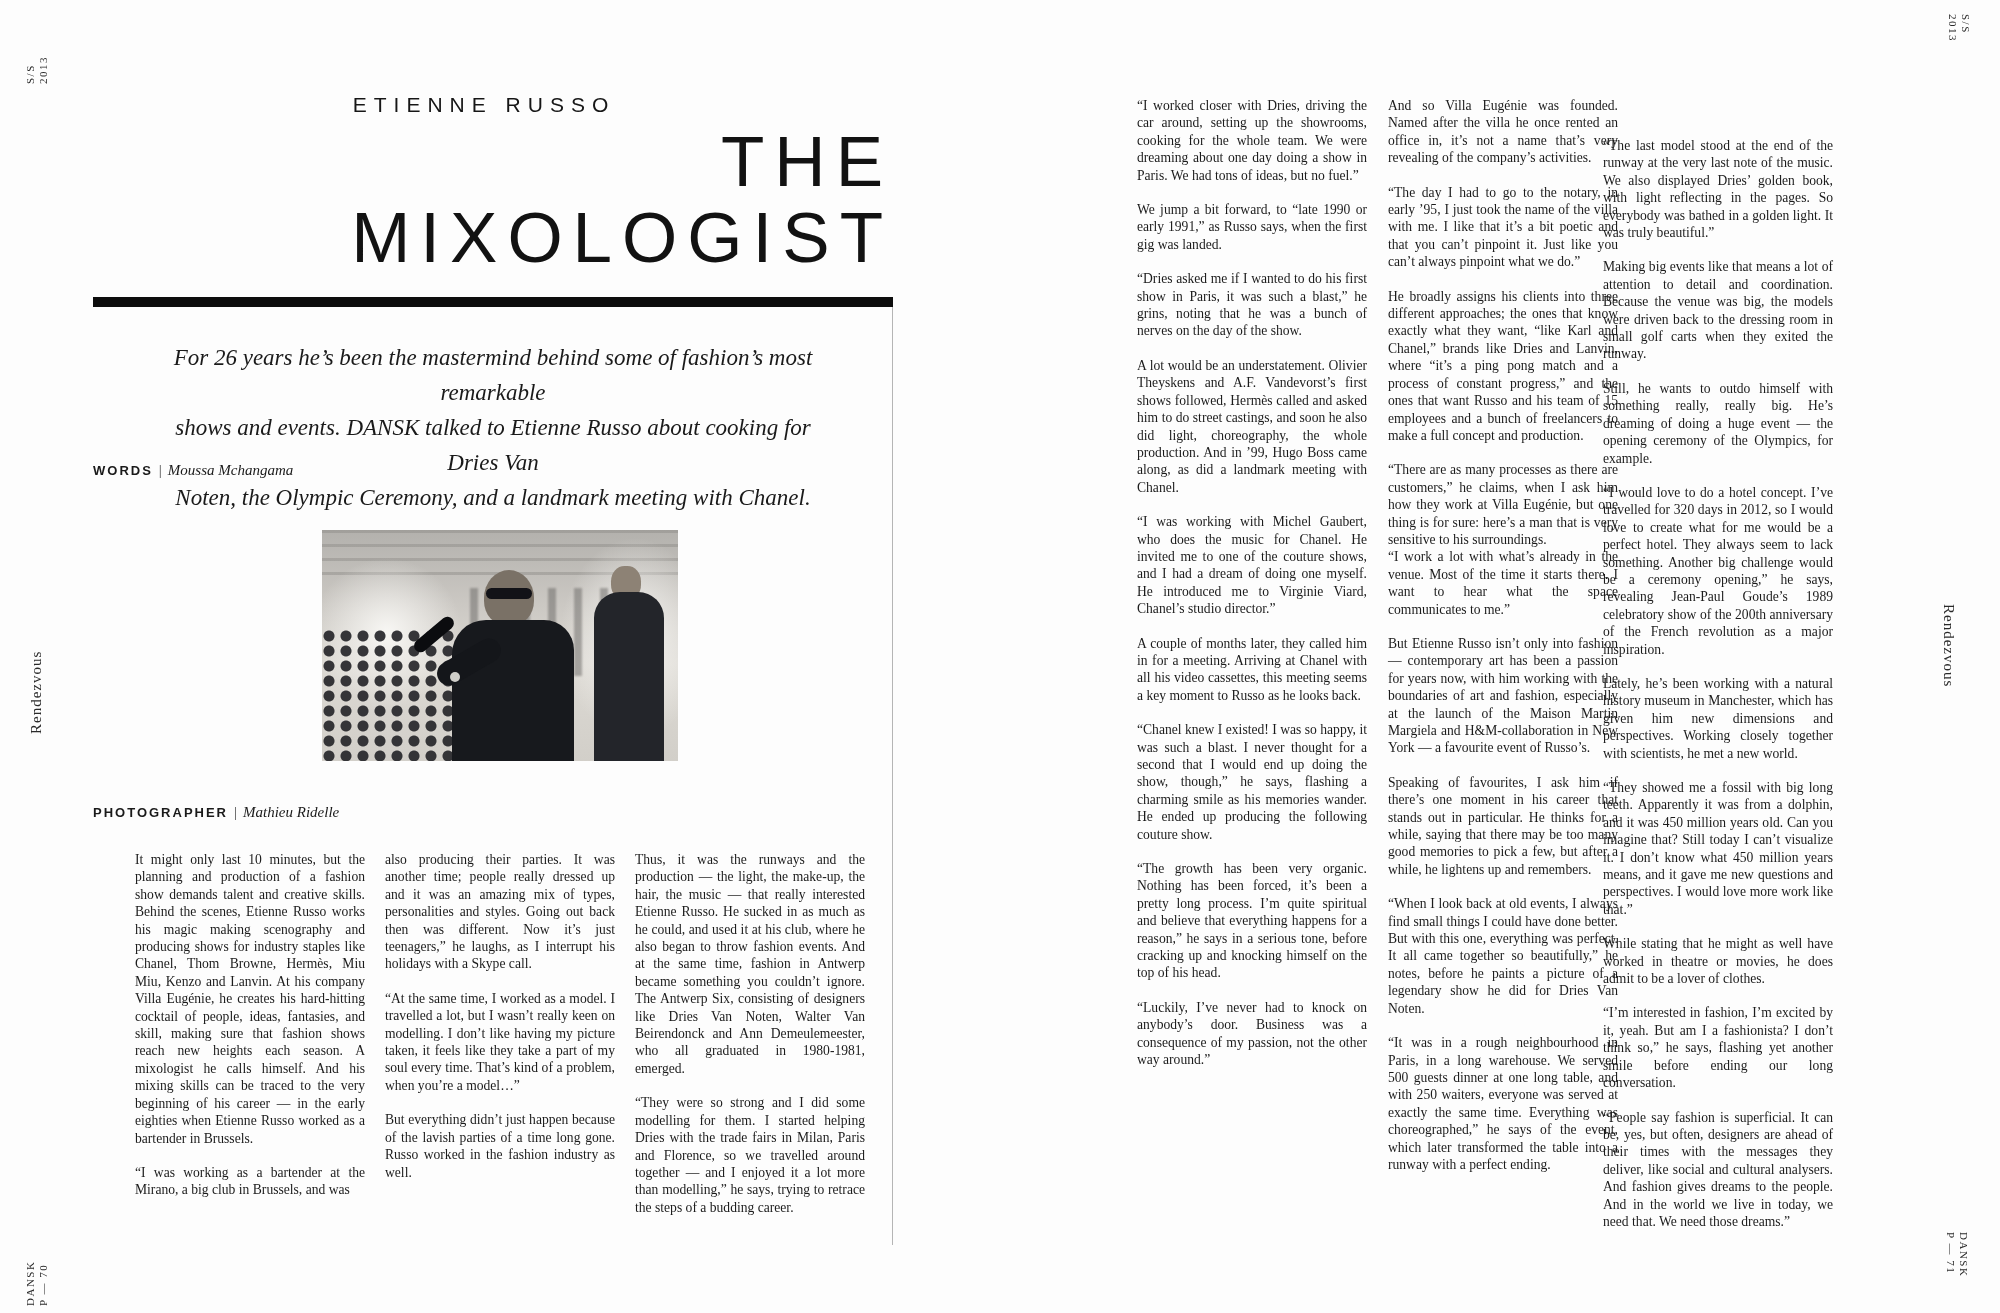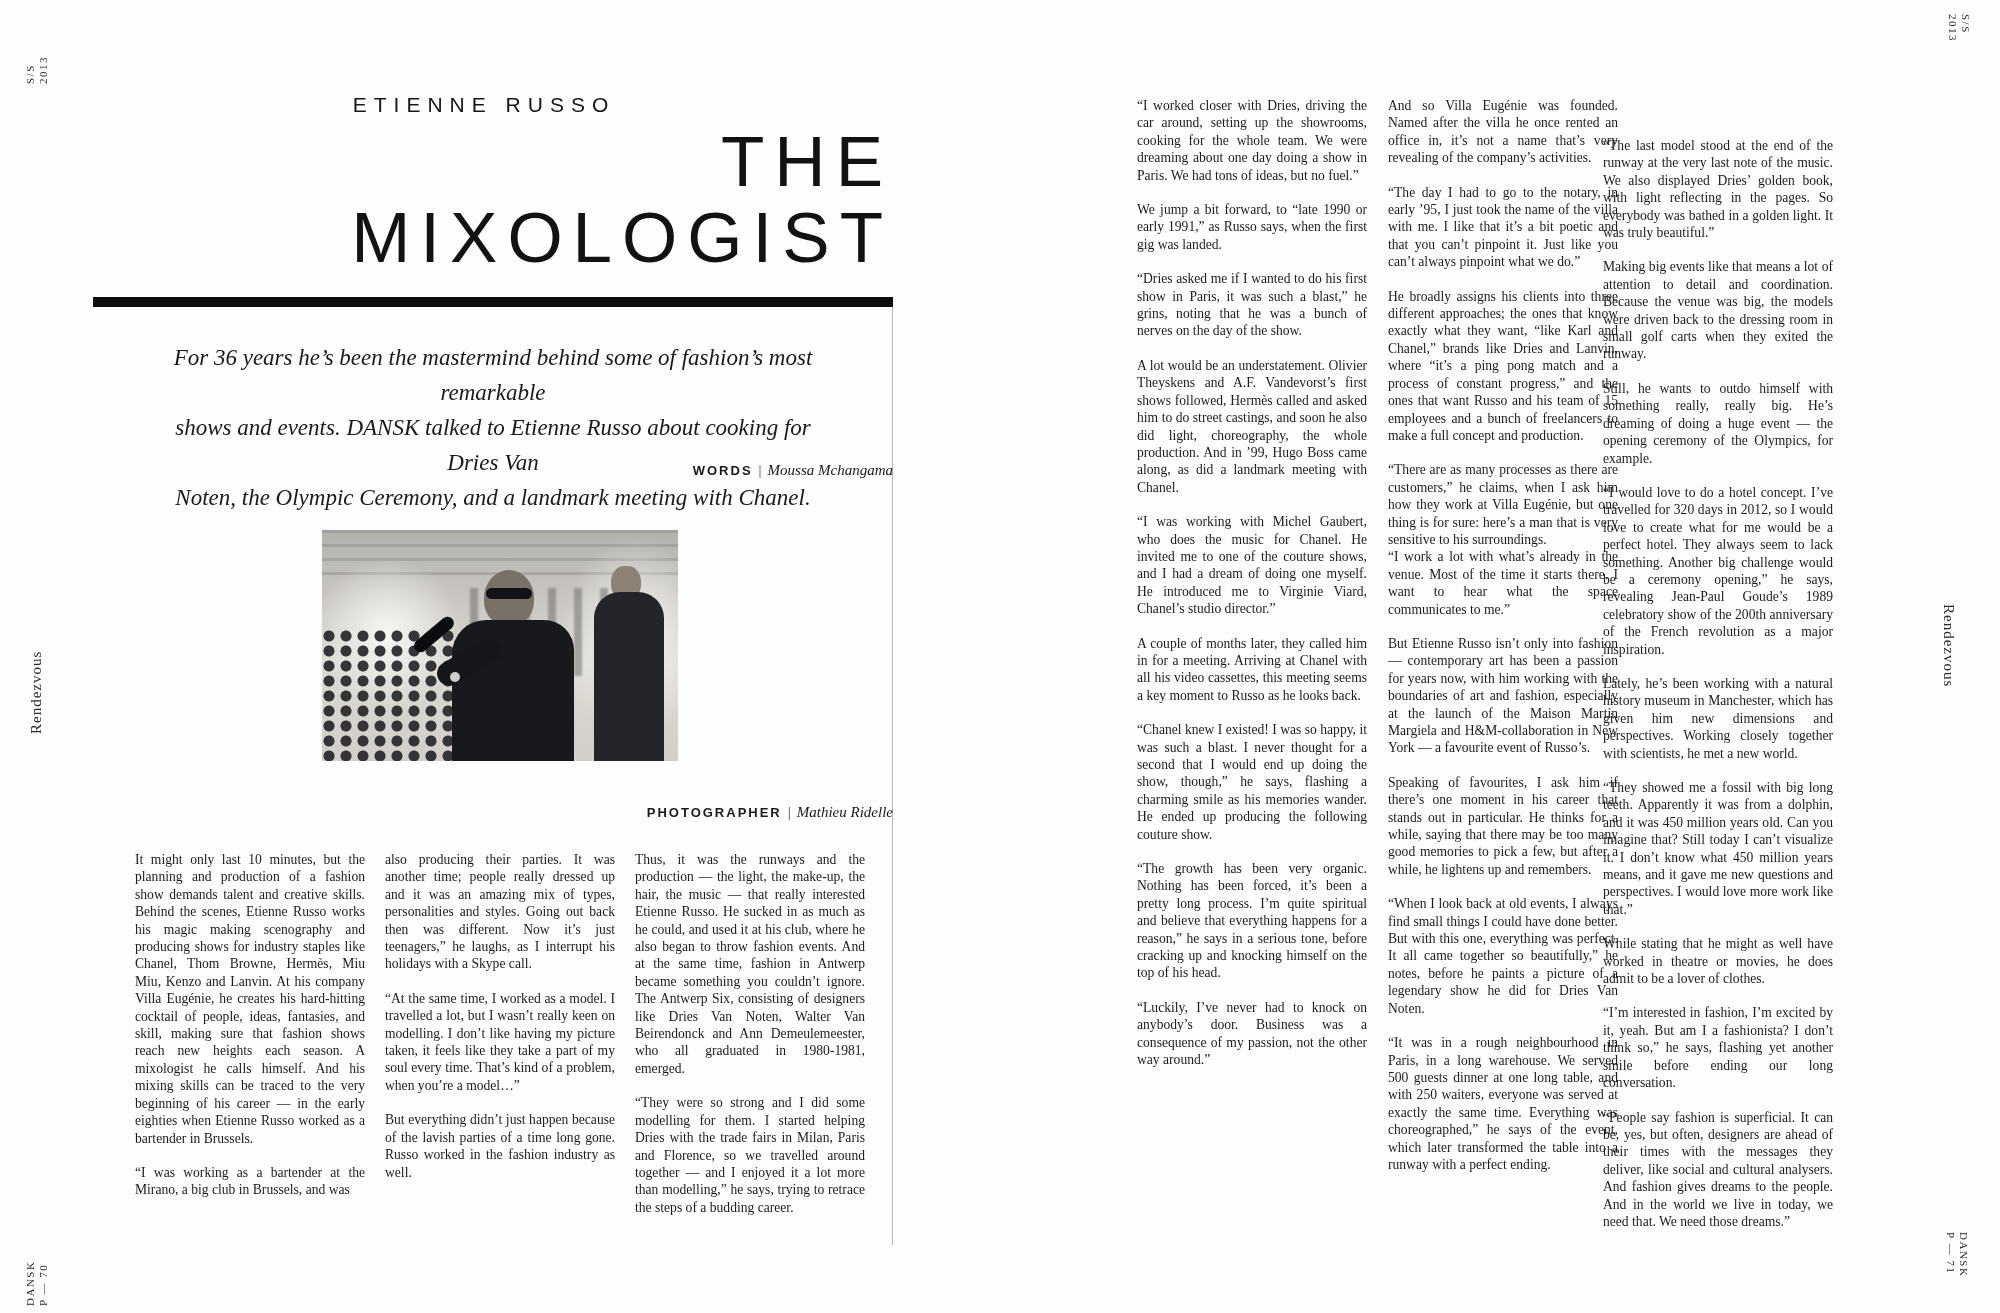--- a/index.html
+++ b/index.html
@@ -22,21 +22,21 @@
           font-size:21px;letter-spacing:7px;color:#161616;}
   .title{position:absolute;left:93px;top:124px;width:800px;text-align:right;
          font-family:"Liberation Sans","DejaVu Sans",sans-serif;
          font-size:71px;line-height:76px;letter-spacing:10px;color:#121212;white-space:pre-line;}
   .bar{position:absolute;left:93px;top:297px;width:800px;height:10px;background:#0d0d0d;}
   .side-rule{position:absolute;left:892px;top:307px;width:1px;height:938px;background:var(--rule);}
 
   .intro{position:absolute;left:150px;top:340px;width:686px;text-align:center;
          font-style:italic;font-size:23px;line-height:35px;color:#1a1a1a;white-space:pre-line;}
 
-  .credit{position:absolute;left:93px;width:800px;text-align:right;font-size:15px;color:#1a1a1a;}
+  .credit{position:absolute;left:93px;width:800px;text-align:left;font-size:15px;color:#1a1a1a;}
   .credit .lbl{font-family:"Liberation Sans","DejaVu Sans",sans-serif;font-weight:bold;
                font-size:13px;letter-spacing:2px;}
   .credit .sep{padding:0 6px;color:#444;}
   .credit .nm{font-style:italic;}
   .credit.words{top:462px;} .credit.photographer{top:804px;}
 
   
   .photo{position:absolute;left:322px;top:530px;width:356px;height:231px;overflow:hidden;
          background:linear-gradient(180deg,#b3b1ad 0%,#cbc8c3 32%,#dcd9d3 58%,#d2cfc9 100%);}
   .photo div{position:absolute;}
@@ -85,21 +85,21 @@
       <span class="vline">DANSK</span>
       <span class="vline">P — 70</span>
     </div>
 
     <div class="kicker">ETIENNE RUSSO</div>
     <h1 class="title" style="margin:0;font-weight:normal;">THE
 MIXOLOGIST</h1>
     <div class="bar"></div>
     <div class="side-rule"></div>
 
-    <div class="intro">For 36 years he’s been the mastermind behind some of fashion’s most remarkable
+    <div class="intro">For 26 years he’s been the mastermind behind some of fashion’s most remarkable
 shows and events. DANSK talked to Etienne Russo about cooking for Dries Van
 Noten, the Olympic Ceremony, and a landmark meeting with Chanel.</div>
 
     <div class="credit words">
       <span class="lbl">WORDS</span><span class="sep">|</span><span class="nm">Moussa Mchangama</span>
     </div>
 
     <div class="photo" title="Black-and-white photo of Etienne Russo speaking into a microphone at a show rehearsal, wearing sunglasses, with rows of chairs and models in the background">
       <div class="ph-ceiling"></div>
       <div class="ph-light-l"></div>

